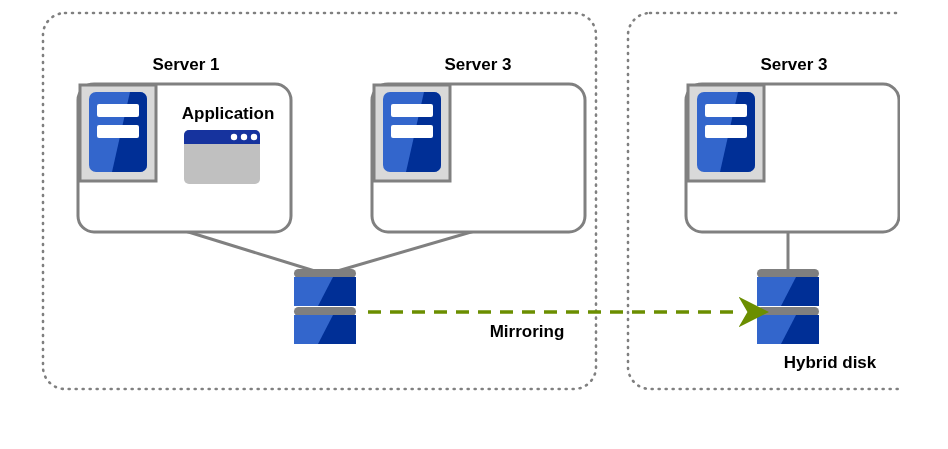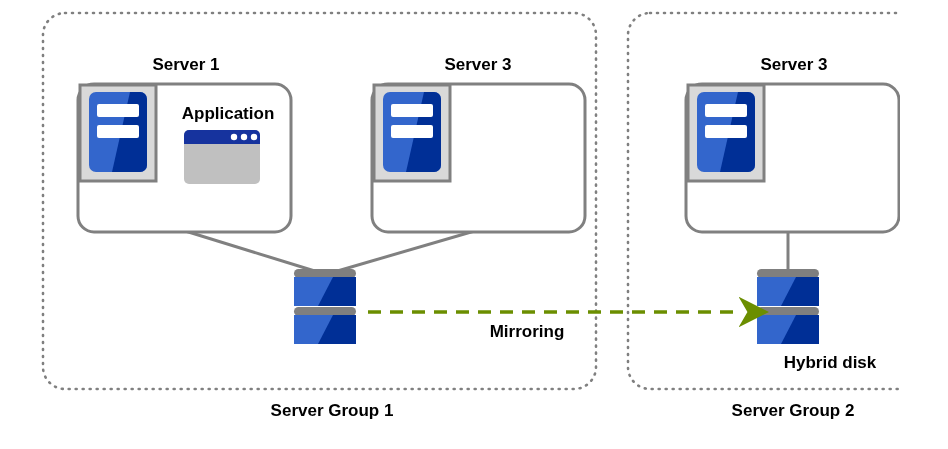--- a/index.html
+++ b/index.html
@@ -162,17 +162,15 @@
 
   <div class="label label-center" style="left:794px; top:55px;">Server 3</div>
 
   <div class="label label-center" style="left:228px; top:104px;">Application</div>
 
 
   <div class="label label-center" style="left:794px; top:353px;margin-left:36px;">Hybrid disk</div>
 
   <div class="label label-center" style="left:527px; top:322px;">Mirroring</div>
 
-  <div class="label label-center" style="left:332px; top:401px;">Server Group 1</div>
 
-  <div class="label label-center" style="left:793px; top:401px;">Server Group 2</div>
 
 </div>
 
 </body></html>

